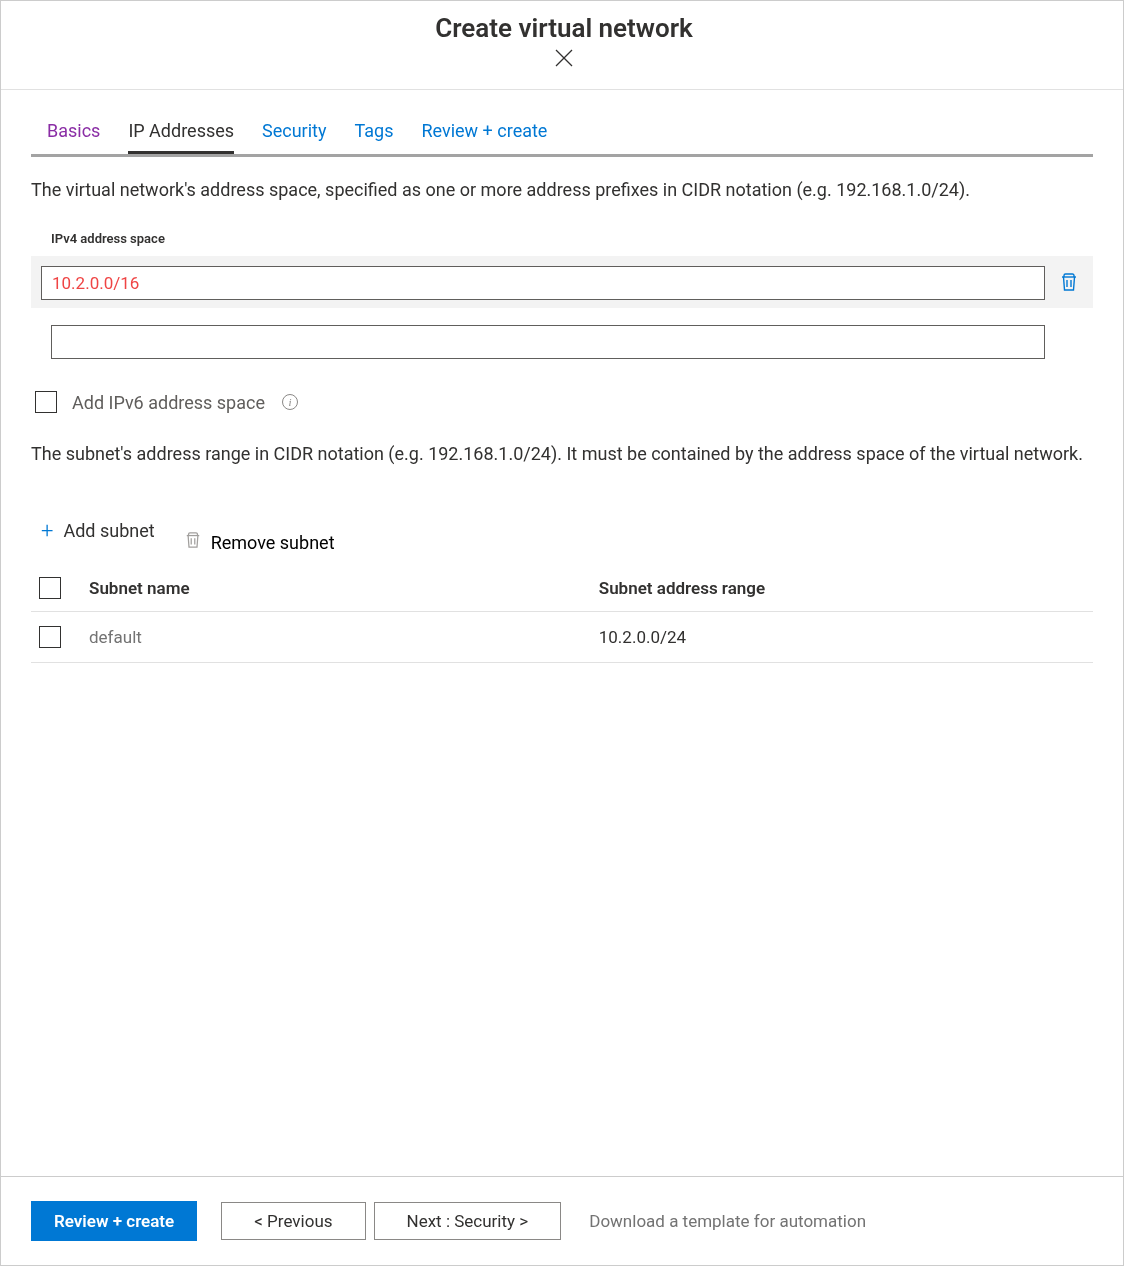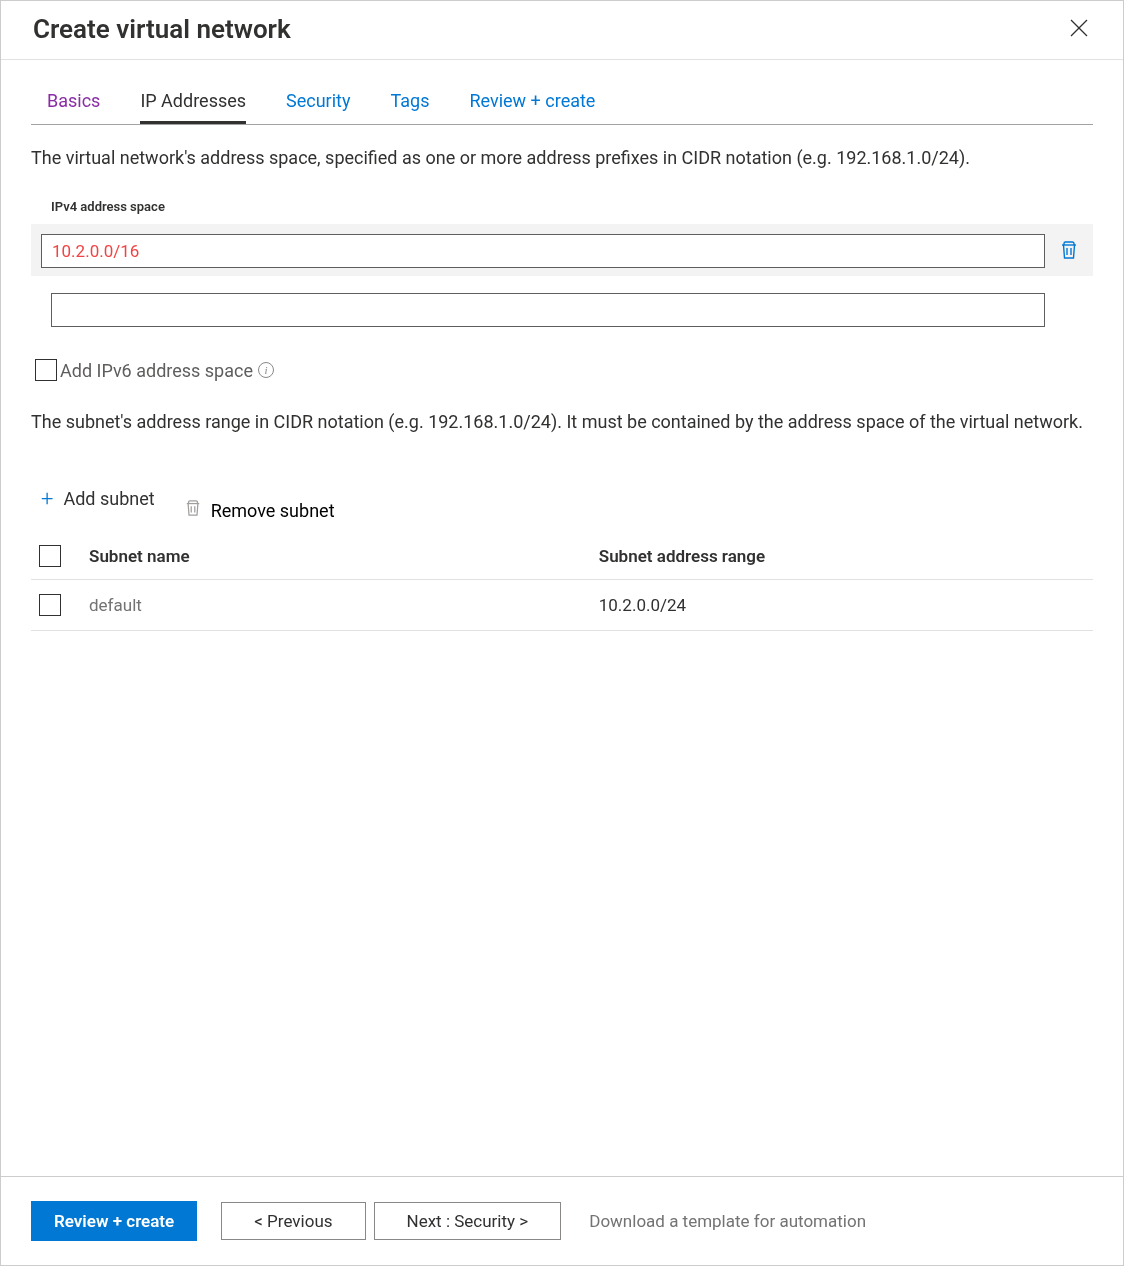--- a/index.html
+++ b/index.html
@@ -23,20 +23,21 @@
       flex-direction: column;
       background: #ffffff;
       position: relative;
     }
     .header {
       display: flex;
       align-items: center;
       justify-content: space-between;
       padding: 12px 28px 14px 32px;
       border-bottom: 1px solid #e1e1e1;
+      flex-direction: column;
     }
     .header h1 {
       font-size: 26px;
       font-weight: 600;
       color: #323130;
     }
     .close-btn {
       width: 32px;
       height: 32px;
       display: flex;
@@ -48,22 +49,22 @@
       background: transparent;
       border: none;
     }
     .content {
       flex: 1;
       overflow-y: auto;
       padding: 30px 30px 20px 30px;
     }
     .tabs {
       display: flex;
-      gap: 40px;
-      border-bottom: 1px solid #a3a3a3;
+      gap: 28px;
+      border-bottom: 3px solid #a3a3a3;
       margin-bottom: 20px;
       padding-left: 16px;
     }
     .tab {
       padding: 0 0 10px 0;
       font-size: 18px;
       cursor: pointer;
       color: #0078d4;
       border-bottom: 3px solid transparent;
     }
@@ -122,21 +123,21 @@
       border: none;
       cursor: pointer;
       color: #0078d4;
     }
     .addr-empty-wrap {
       padding: 5px 10px 10px 10px;
     }
     .checkbox-row {
       display: flex;
       align-items: center;
-      gap: 3px;
+      gap: 15px;
       margin: 22px 0 28px 4px;
     }
     .cbx {
       width: 22px;
       height: 22px;
       border: 1.5px solid #323130;
       background: #ffffff;
       cursor: pointer;
       flex-shrink: 0;
     }

